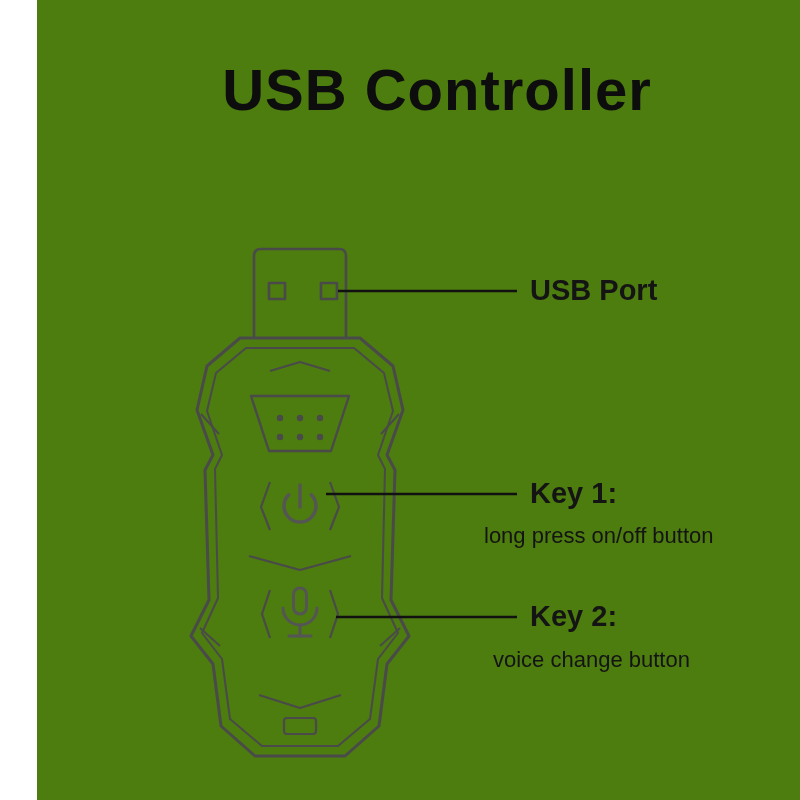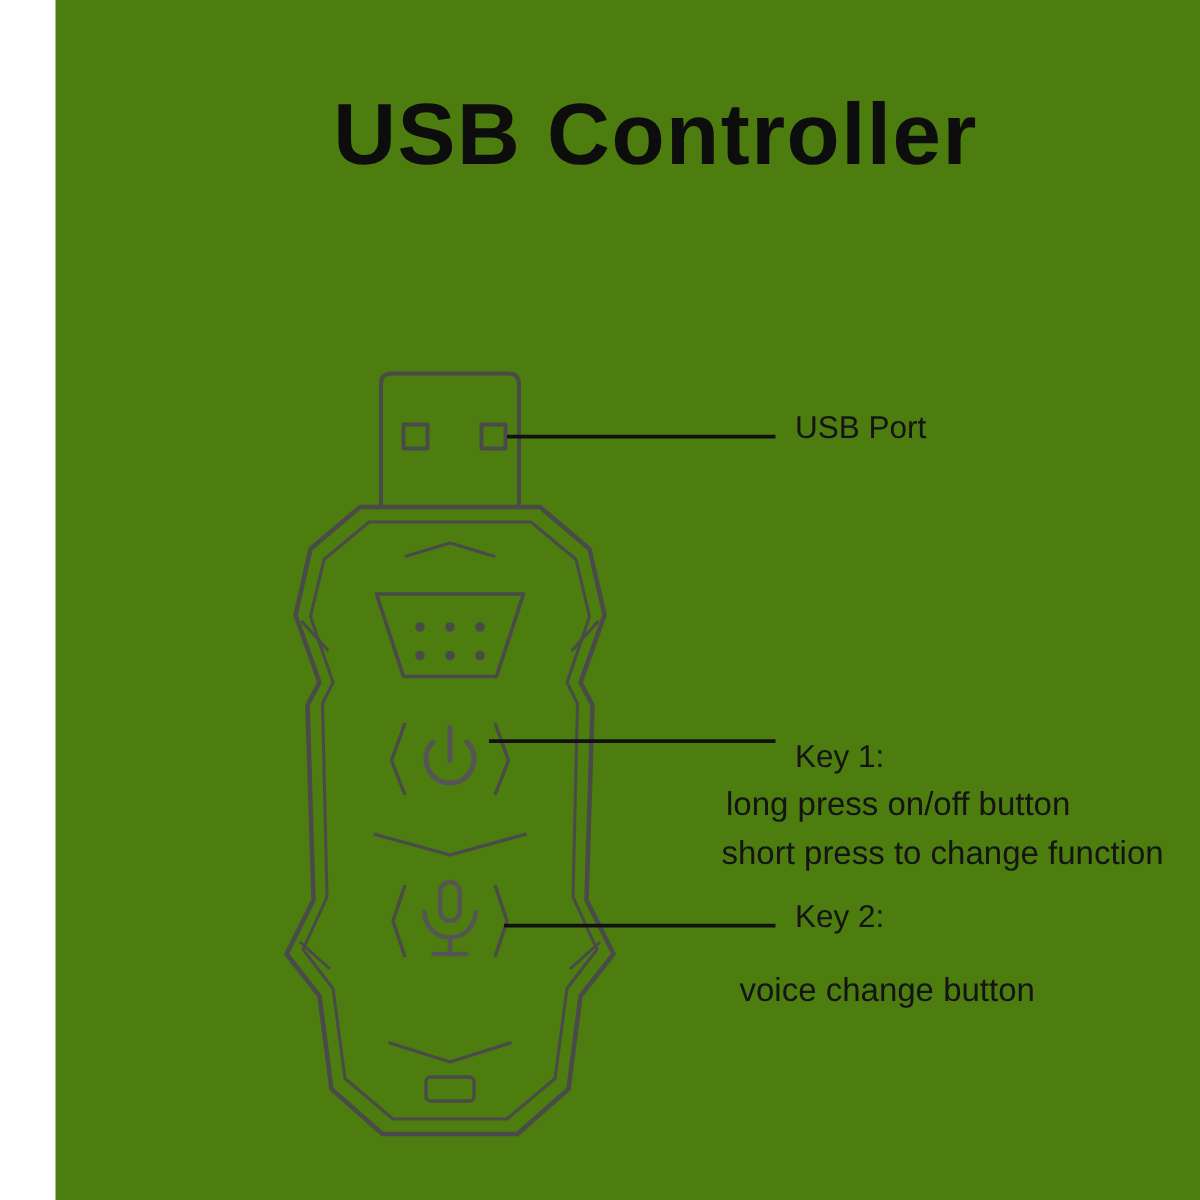--- a/index.html
+++ b/index.html
@@ -28,21 +28,21 @@
   .diagram-svg {
     position: absolute;
     top: 0;
     left: 0;
   }
   .label {
     position: absolute;
     white-space: nowrap;
     color: #141414;
   }
-  .label.big   { font-size: 21px; font-weight: 400; }
+  .label.big   { font-size: 29px; font-weight: 700; }
   .label.small { font-size: 22px; font-weight: 400; text-align: center; }
 </style>
 </head>
 <body>
 
 <div class="page">
 
   <h1 class="page-title">USB Controller</h1>
 
   <svg class="diagram-svg" width="800" height="800" viewBox="0 0 800 800">
@@ -108,20 +108,19 @@
 
     <g stroke="#111111" stroke-width="2.5">
       <line x1="301" y1="291" x2="480" y2="291"></line>
       <line x1="289" y1="494" x2="480" y2="494"></line>
       <line x1="299" y1="617" x2="480" y2="617"></line>
     </g>
   </svg>
 
   <div class="label big" style="left:493px; top:274px;">USB Port</div>
 
-  <div class="label big" style="left:493px; top:493px;">Key 1:</div>
+  <div class="label big" style="left:493px; top:477px;">Key 1:</div>
   <div class="label small" style="left:447px; top:523px;">long press on/off button</div>
-  <div class="label small" style="left:444px; top:556px;">short press to change function</div>
 
   <div class="label big" style="left:493px; top:600px;">Key 2:</div>
   <div class="label small" style="left:456px; top:647px;">voice change button</div>
 
 </div>
 
 </body></html>

